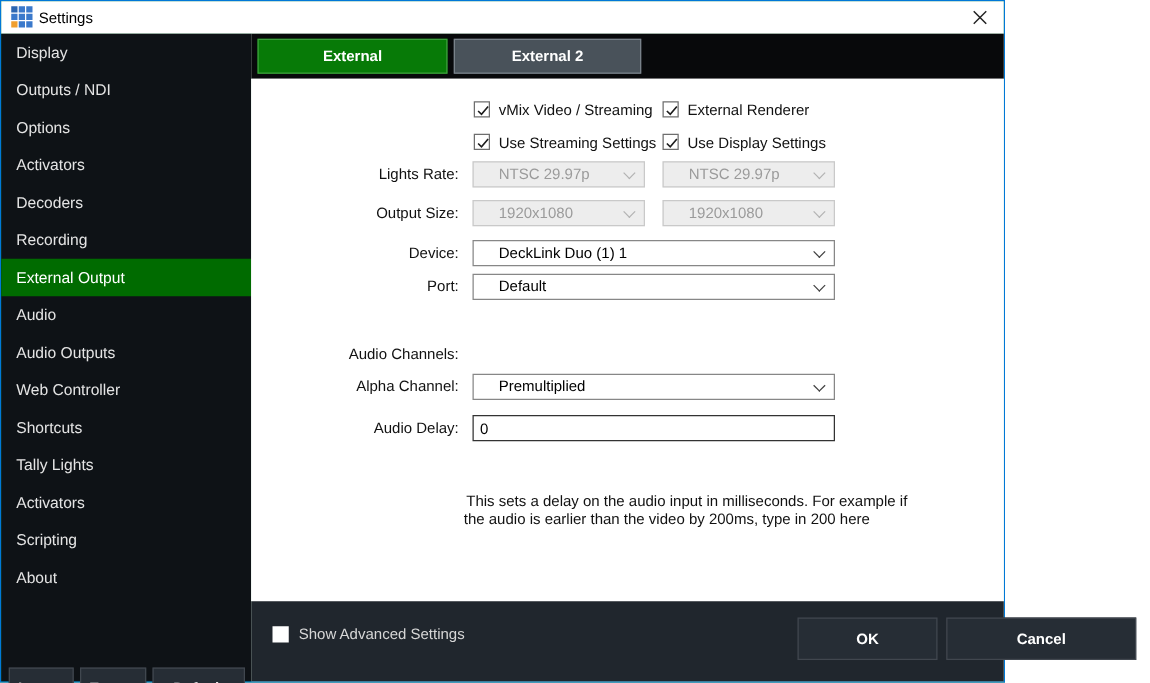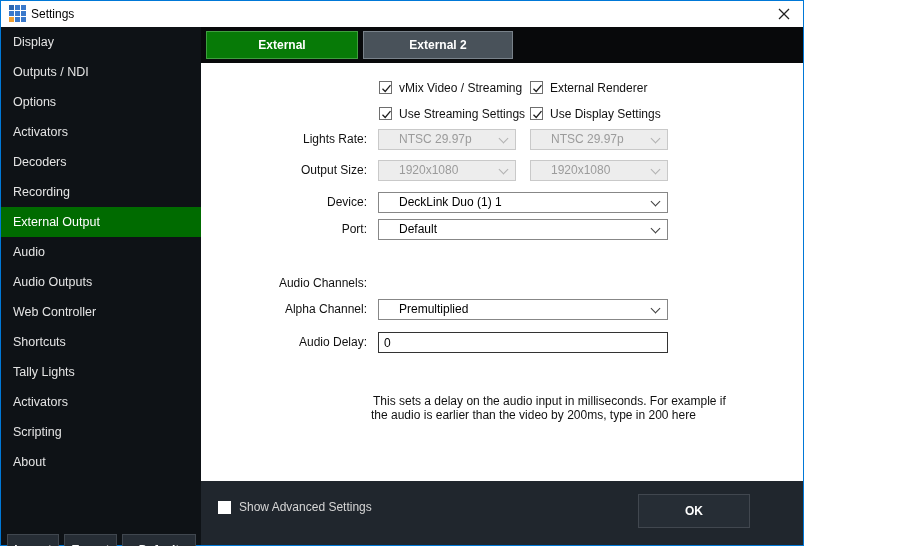--- a/index.html
+++ b/index.html
@@ -184,15 +184,16 @@
       <input class="txtinput" style="left: 177px; top: 269px; width: 290px;" value="0">
 
       <div class="helpline" style="left:172px;top:298px;">This sets a delay on the audio input in milliseconds. For example if</div>
       <div class="helpline" style="left:170px;top:312px;">the audio is earlier than the video by 200ms, type in 200 here</div>
     </div>
 
     <div class="footer">
       <span class="adv-box"></span>
       <span class="adv-label">Show Advanced Settings</span>
       <div class="ft-btn" style="left:437px;width:112px;">OK</div>
+      <div class="ft-btn" style="left:556px;width:152px;">Cancel</div>
     </div>
   </div>
 </div>
 
 </body></html>

